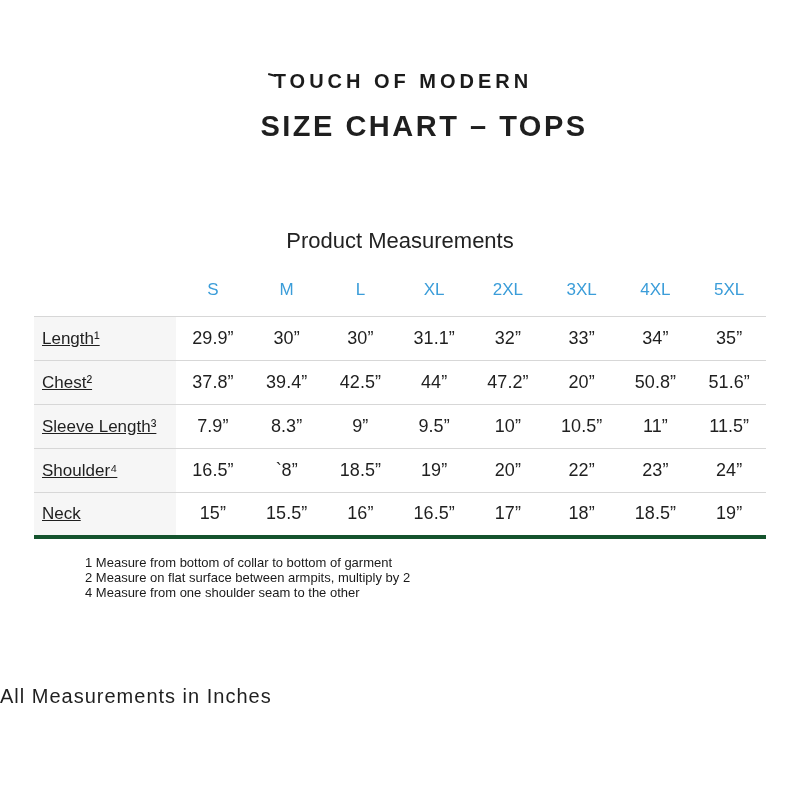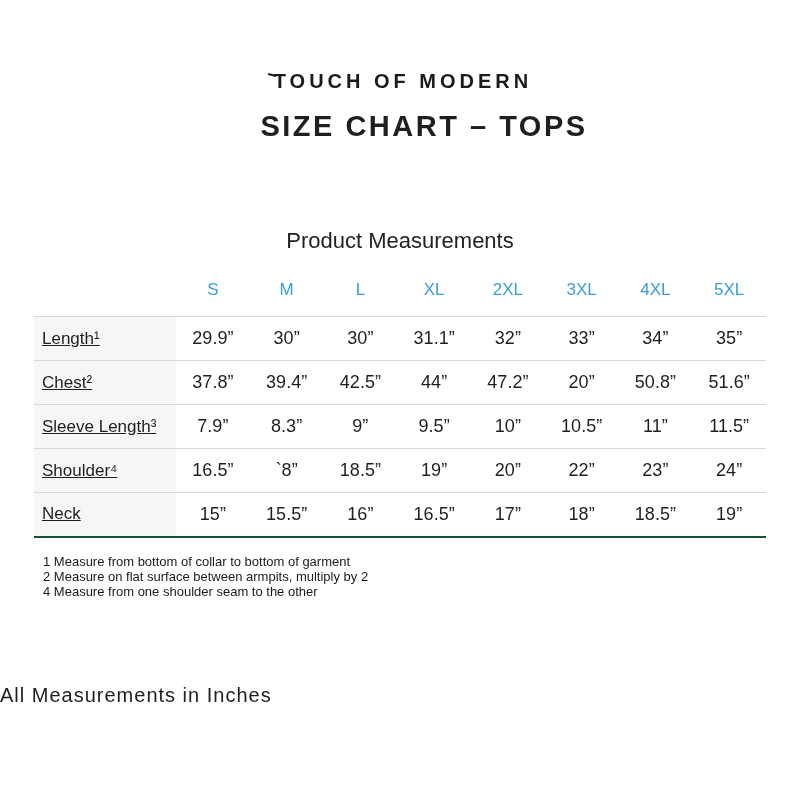--- a/index.html
+++ b/index.html
@@ -70,21 +70,21 @@
     text-align: center;
     padding: 0 0 16px 0;
     border: none;
   }
   .size-table thead th.corner { background: none; }
   .size-table tbody tr {
     height: 44px;
     border-top: 1px solid #d7d7d7;
   }
   .size-table tbody tr:last-child {
-    border-bottom: 2px solid #14532d;
+    border-bottom: 4px solid #14532d;
   }
   .size-table tbody th {
     background: #f6f6f6;
     font-weight: normal;
     font-size: 17px;
     text-align: left;
     padding-left: 8px;
     color: #1f1f1f;
     text-decoration: underline;
   }
@@ -97,20 +97,21 @@
   
   .footnotes {
     width: 732px;
     margin: 16px auto 0 auto;
     padding-left: 9px;
   }
   .footnote {
     font-size: 13px;
     line-height: 15px;
     color: #1a1a1a;
+    margin-left: 42px;
   }
 
   
   .bottom-note {
     margin-top: 84px;
     font-size: 20px;
     line-height: 24px;
     letter-spacing: 1px;
     color: #1f1f1f;
   }

